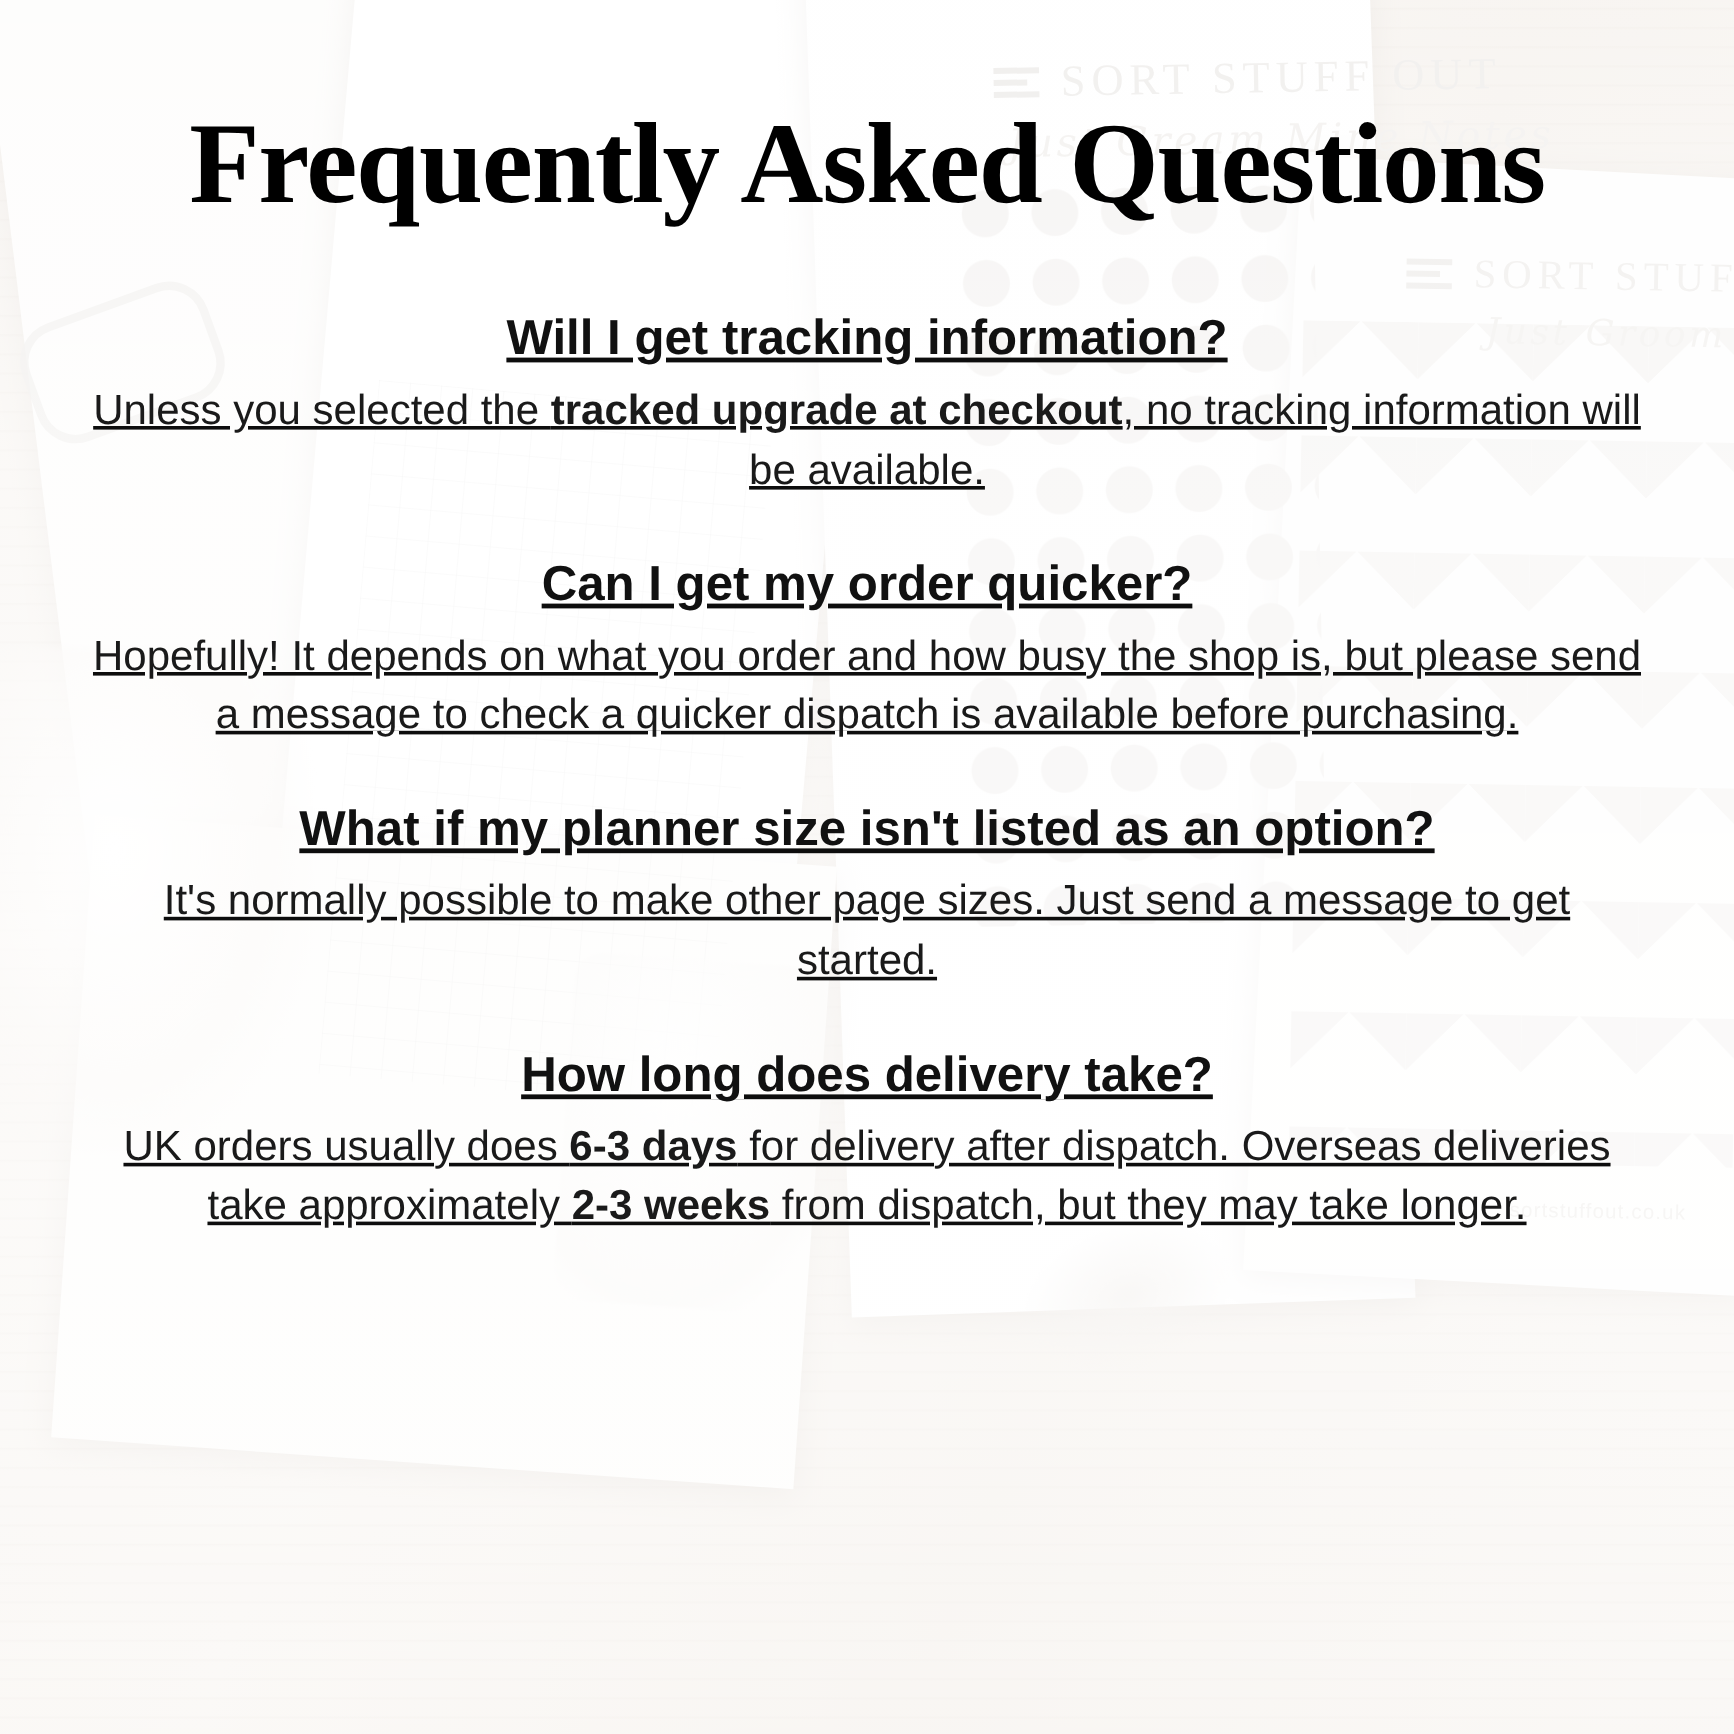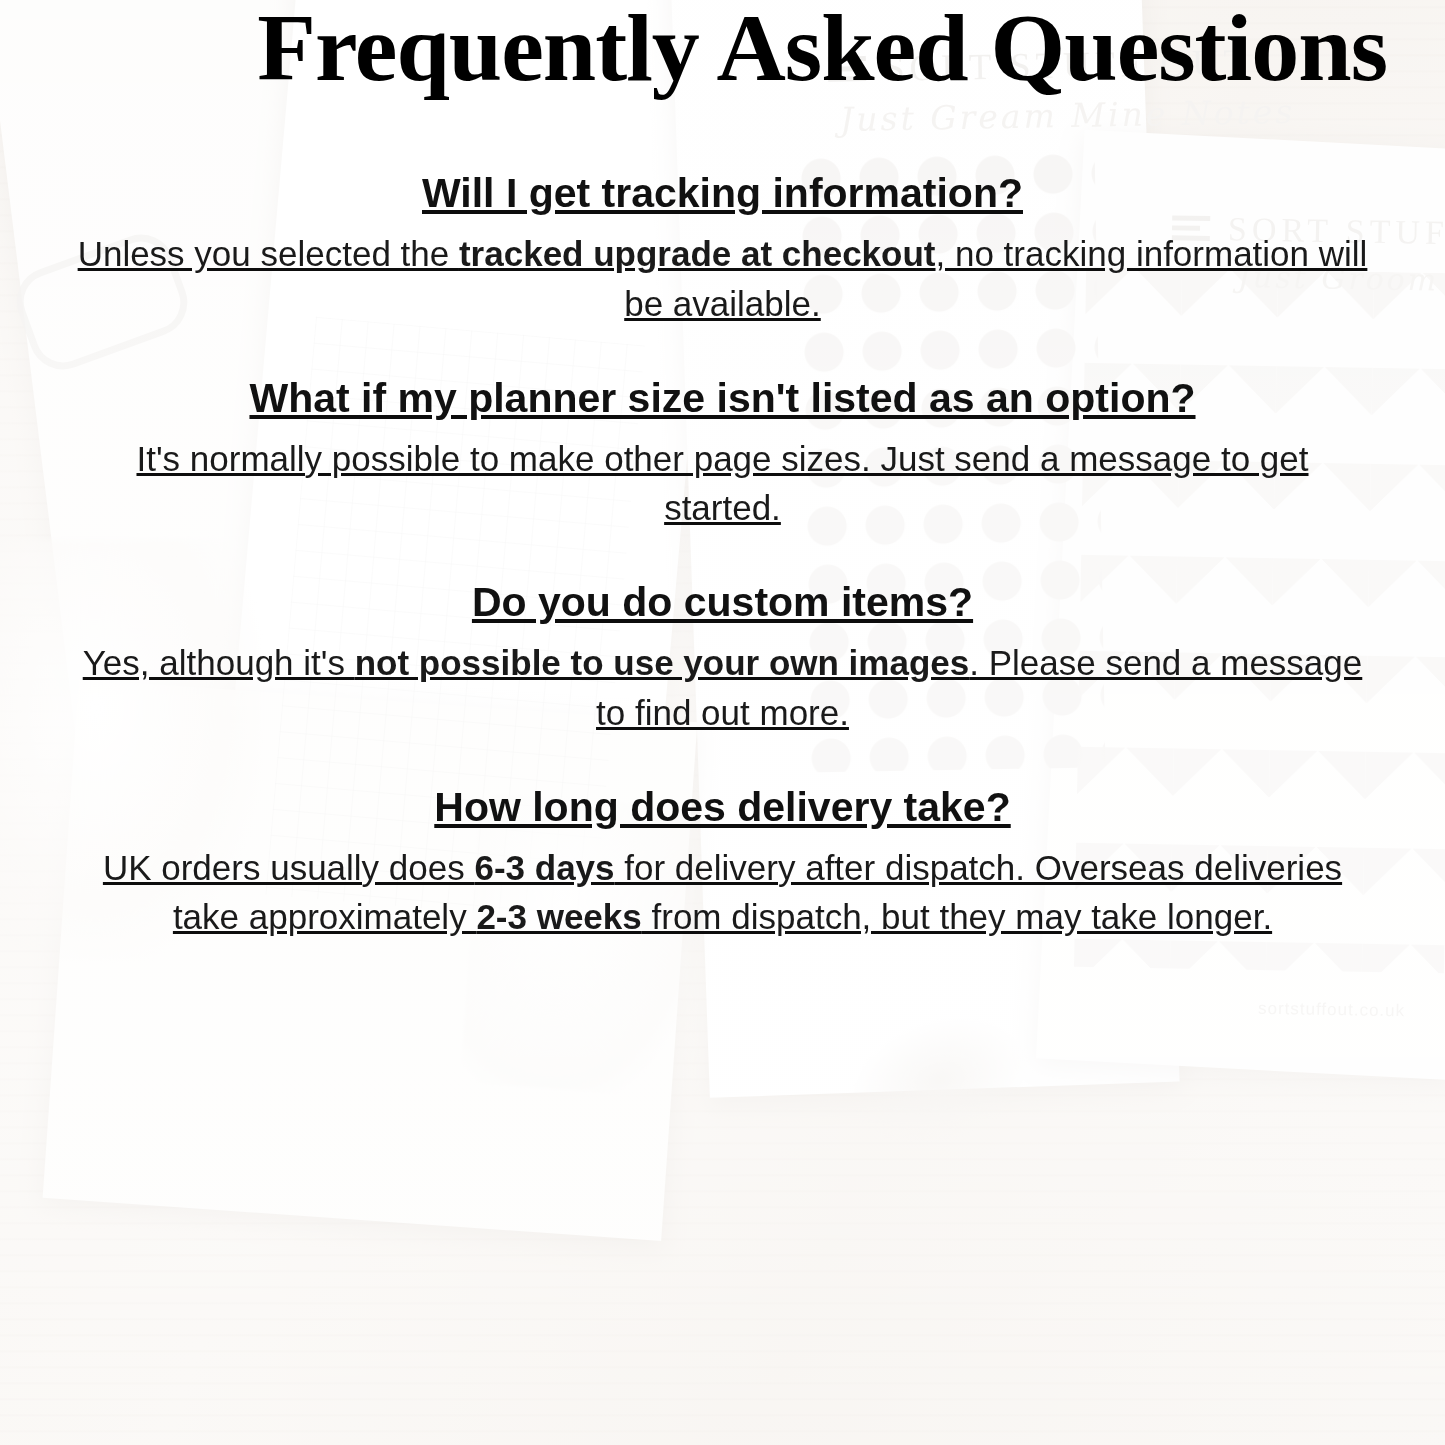--- a/index.html
+++ b/index.html
@@ -151,21 +151,22 @@
   .content {
     position: absolute;
     inset: 0;
     padding: 0 58px;
     box-sizing: border-box;
     color: #0d0d0d;
   }
 
   .title {
     margin: 0;
-    text-align: right;
+    padding-top: 88px;
+    text-align: center;
     font-family: "Liberation Serif", serif;
     font-weight: bold;
     font-size: 96px;
     line-height: 1.0;
     letter-spacing: -1px;
     color: #000;
   }
 
   .faq-list {
     margin-top: 74px;
@@ -229,27 +230,27 @@
   <div class="wash"></div>
 
   <div class="content">
     <h1 class="title">Frequently Asked Questions</h1>
     <div class="faq-list" id="faq-list">
         <div class="faq-item">
           <h2 class="faq-q">Will I get tracking information?</h2>
           <p class="faq-a"><span>Unless you selected the </span><b>tracked upgrade at checkout</b><span>, no tracking information will be available.</span></p>
         </div>
         <div class="faq-item">
+          <h2 class="faq-q">Can I get my order quicker?</h2>
+          <p class="faq-a"><span>Hopefully! It depends on what you order and how busy the shop is, but please send a message to check a quicker dispatch is available before purchasing.</span></p>
+        </div>
+        <div class="faq-item">
           <h2 class="faq-q">What if my planner size isn't listed as an option?</h2>
           <p class="faq-a"><span>It's normally possible to make other page sizes. Just send a message to get started.</span></p>
         </div>
         <div class="faq-item">
-          <h2 class="faq-q">Do you do custom items?</h2>
-          <p class="faq-a"><span>Yes, although it's </span><b>not possible to use your own images</b><span>. Please send a message to find out more.</span></p>
-        </div>
-        <div class="faq-item">
           <h2 class="faq-q">How long does delivery take?</h2>
           <p class="faq-a"><span>UK orders usually does </span><b>6-3 days</b><span> for delivery after dispatch. Overseas deliveries take approximately </span><b>2-3 weeks</b><span> from dispatch, but they may take longer.</span></p>
         </div>
       </div>
   </div>
 
 </div>
 
 </body></html>

